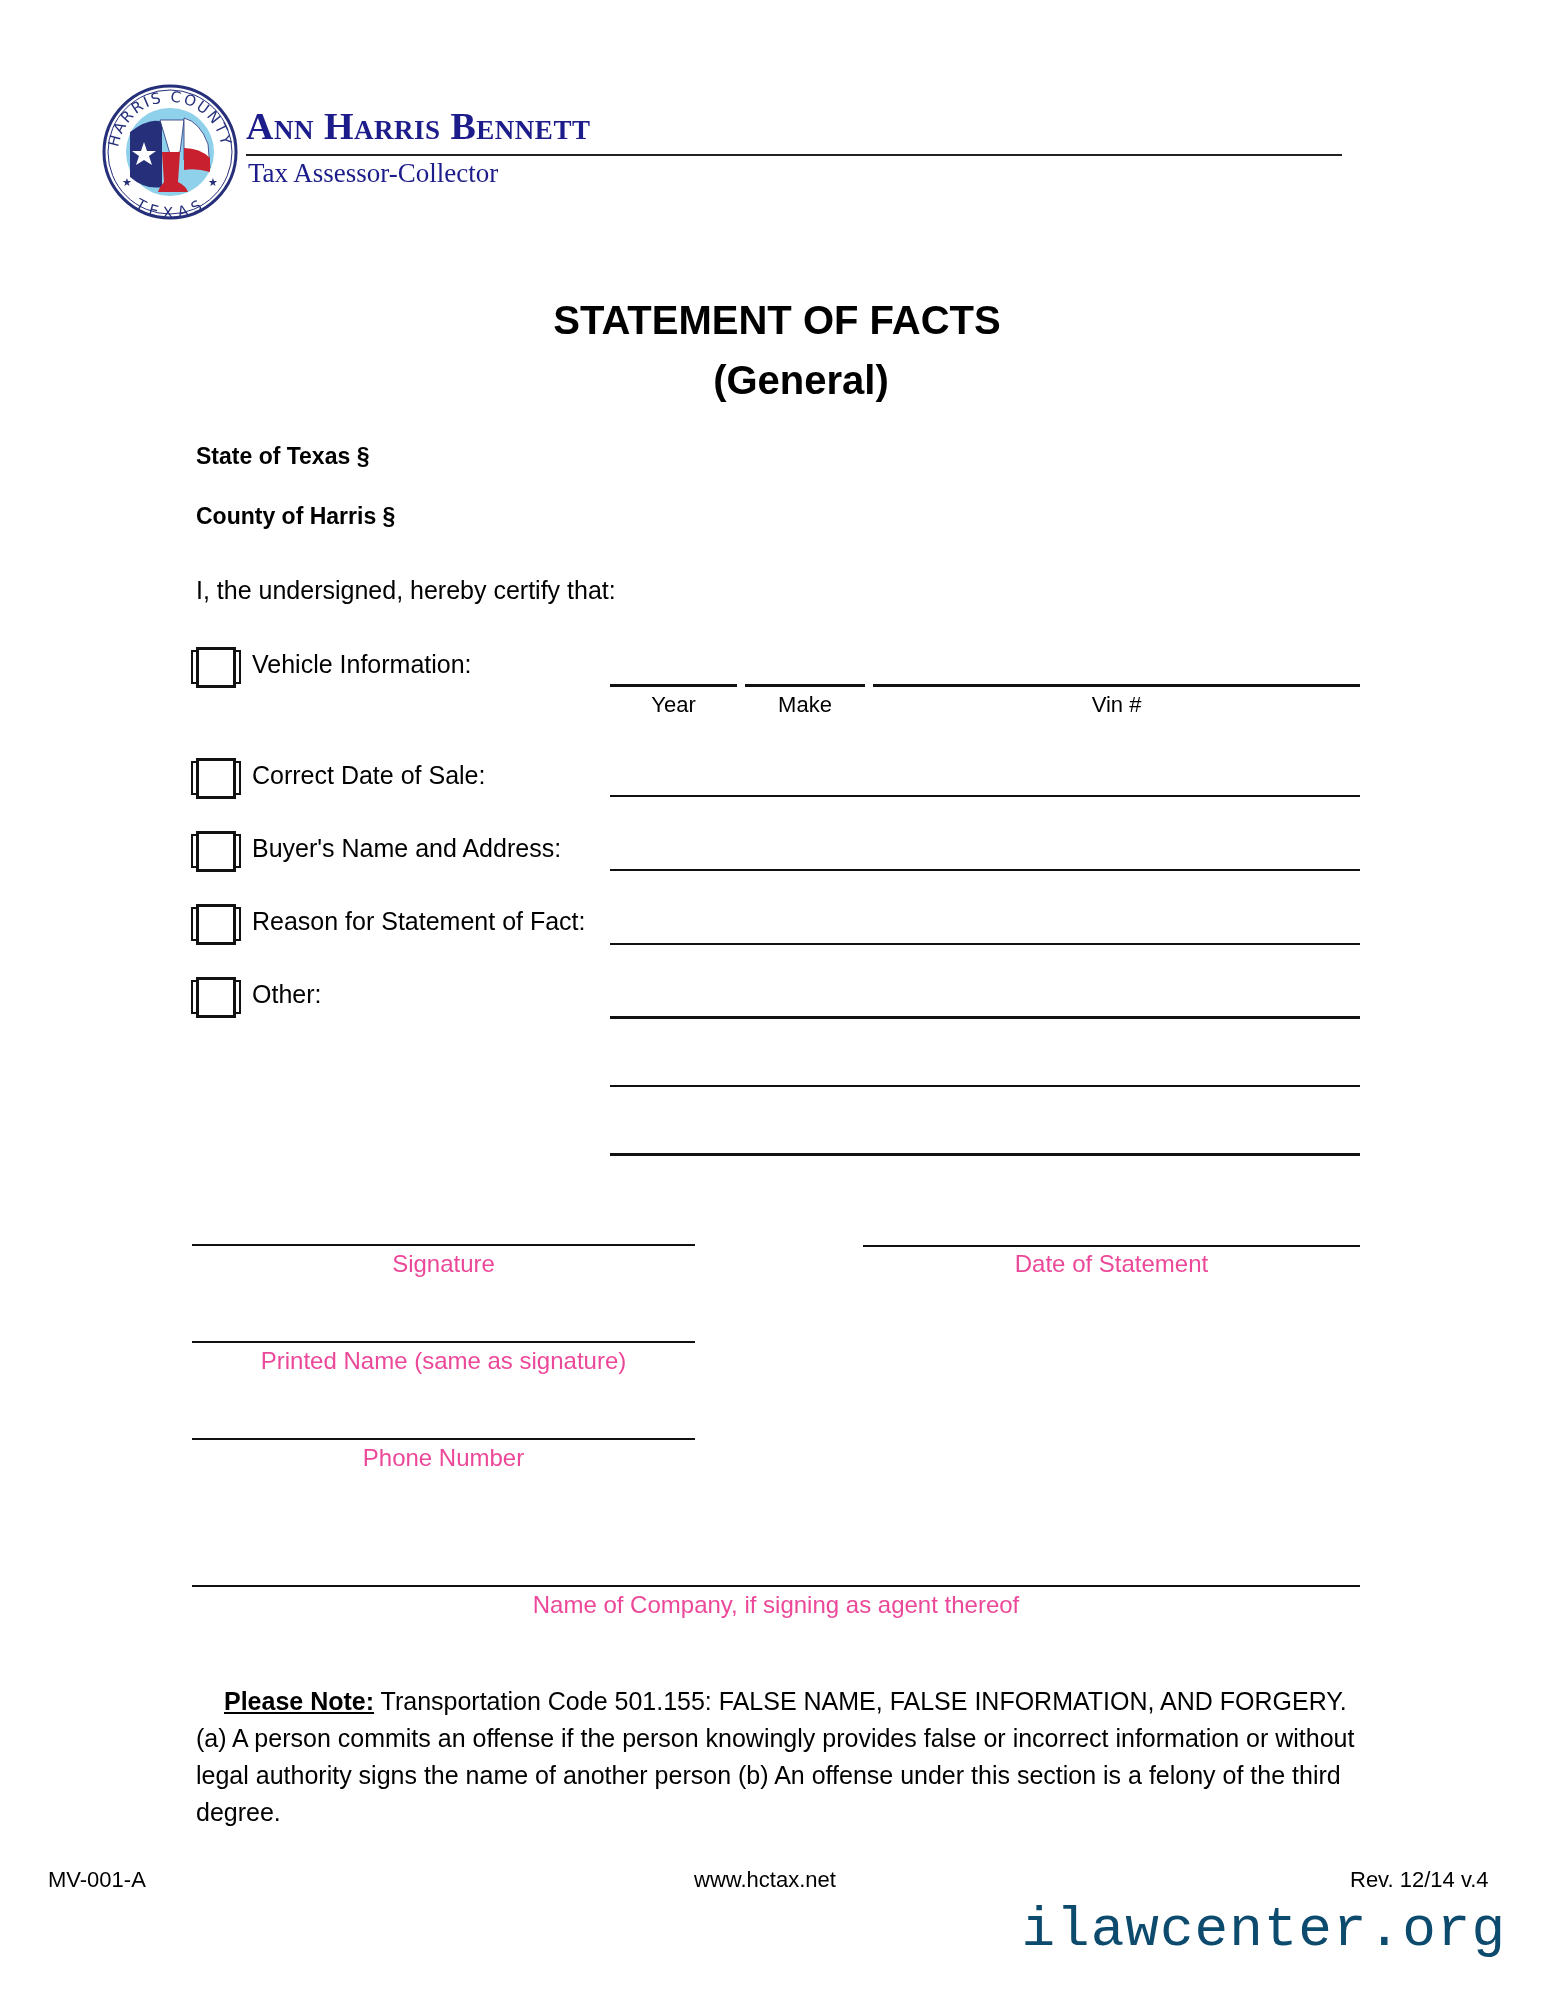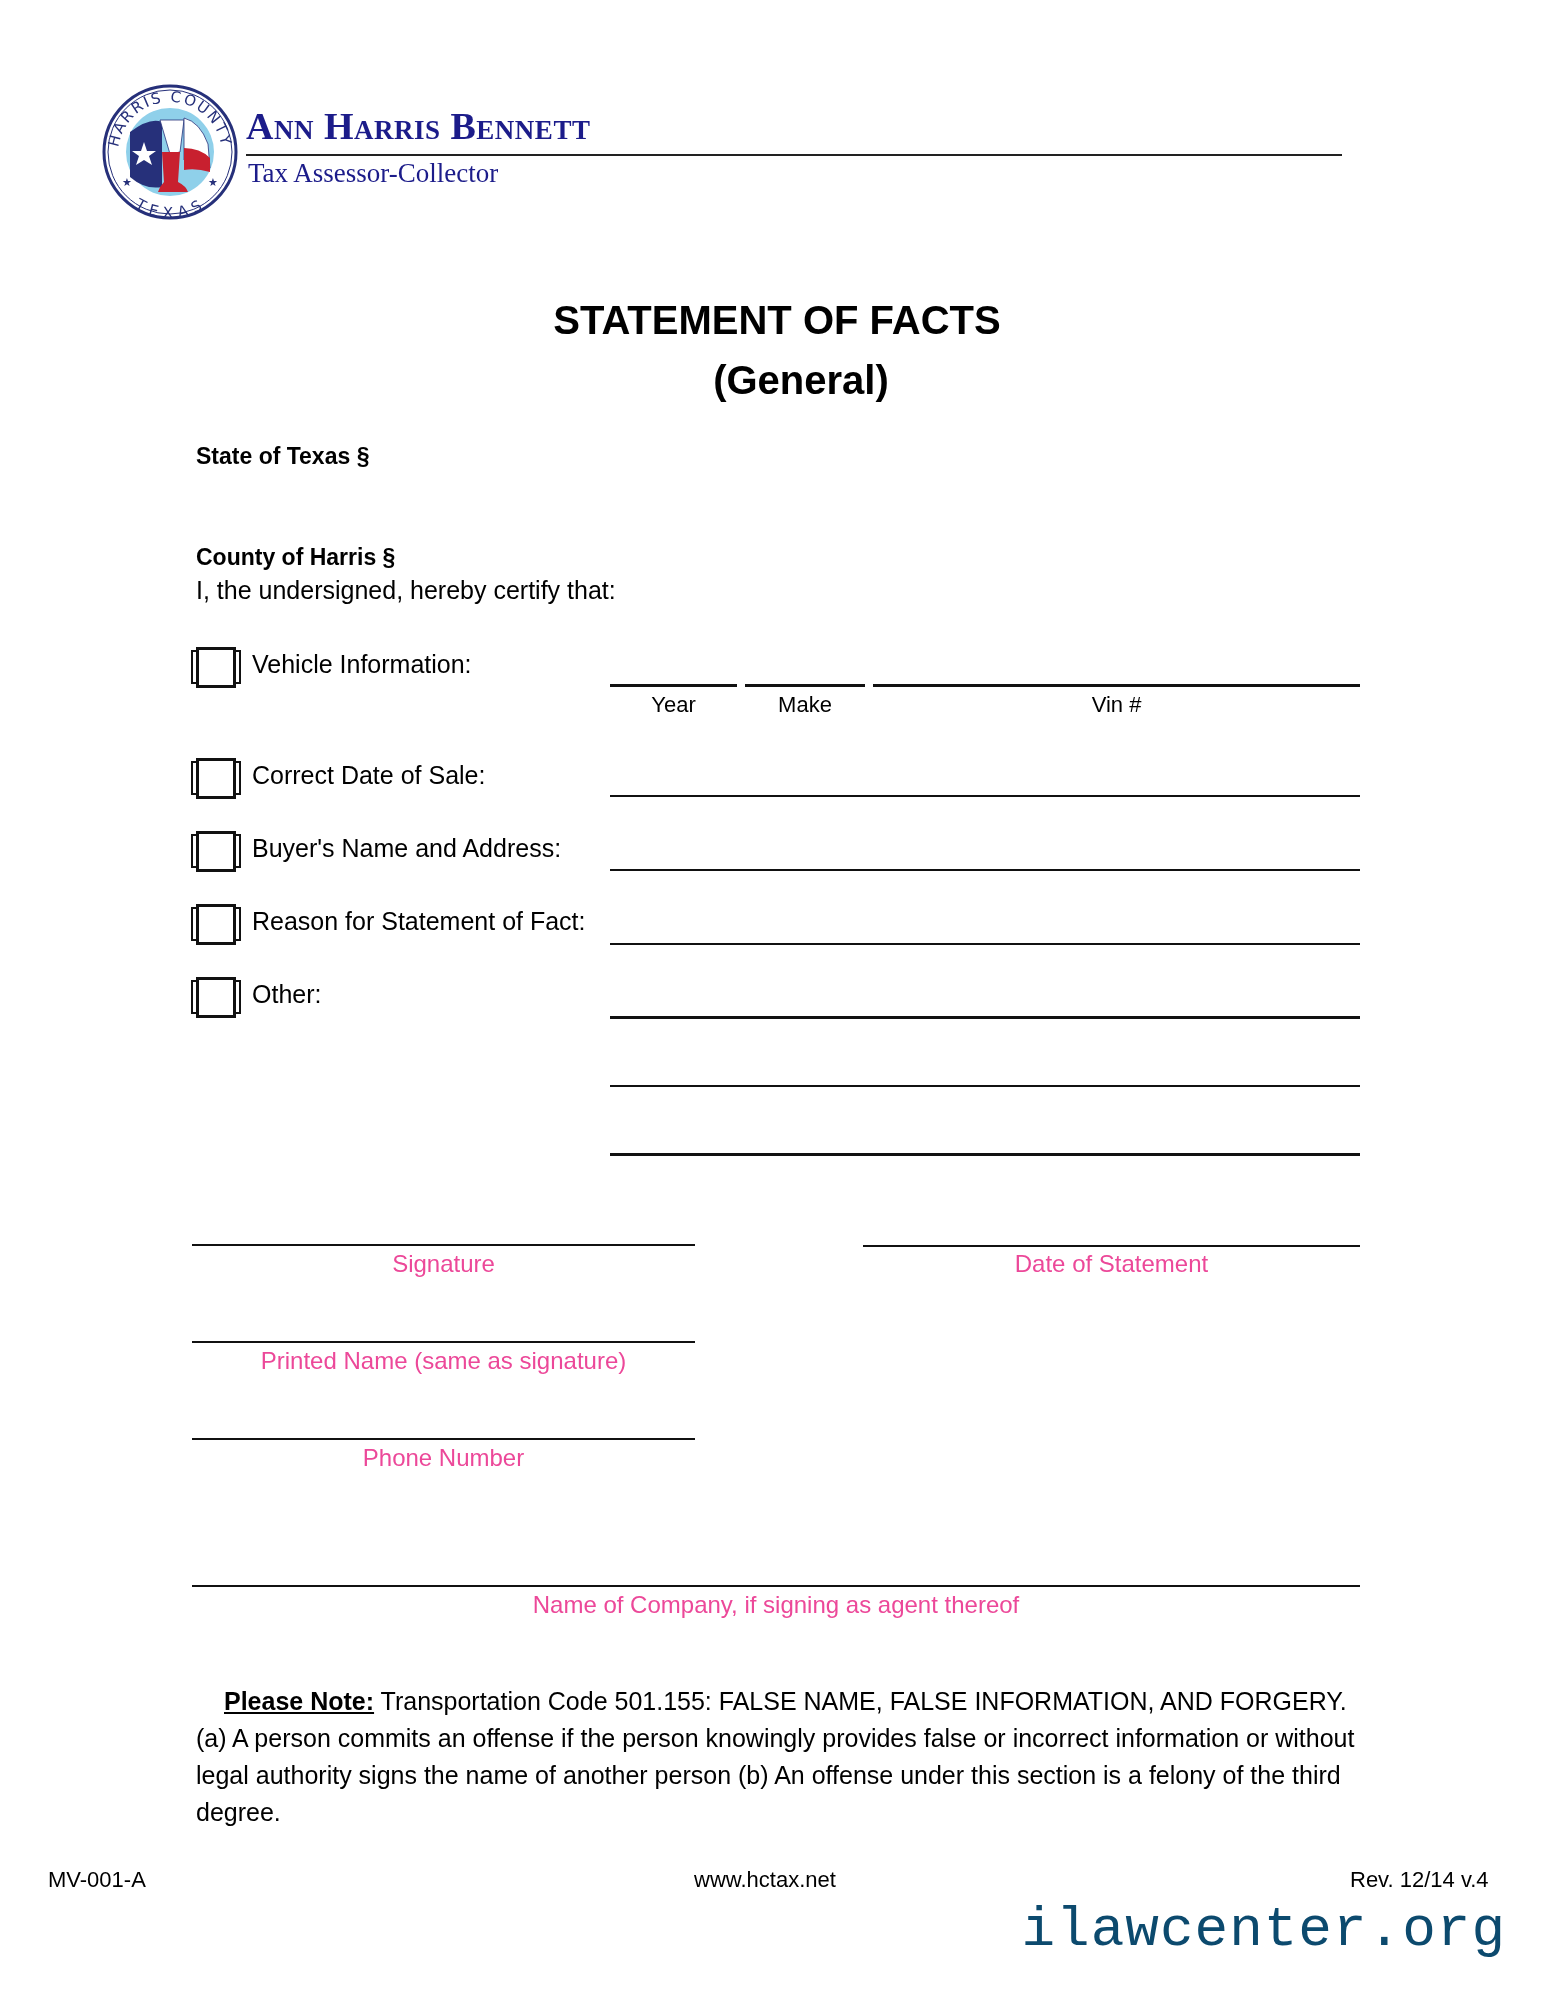--- a/index.html
+++ b/index.html
@@ -74,21 +74,21 @@
   </svg>
 </div>
 <div class="abs hdr-name">Ann Harris Bennett</div>
 <div class="abs hdr-rule"></div>
 <div class="abs hdr-sub">Tax Assessor-Collector</div>
 
 <div class="abs title" style="top:298px;">STATEMENT OF FACTS</div>
 <div class="abs title" style="top:358px;margin-left:24px;">(General)</div>
 
 <div class="abs bold-lbl" style="top:443px;">State of Texas §</div>
-<div class="abs bold-lbl" style="top:503px;margin-top:41px;">County of Harris §</div>
+<div class="abs bold-lbl" style="top:503px;">County of Harris §</div>
 <div class="abs body-txt" style="top:576px;">I, the undersigned, hereby certify that:</div>
 
 <div class="cb" style="top:647px;">
   <div class="outer-l"></div>
     <div class="outer-r"></div>
     <div class="inner"></div>
 </div>
 <div class="field-lbl" style="top:650px;">Vehicle Information:</div>
 <div class="line" style="left:610px; top:684px; width:127px;"></div>
 <div class="line" style="left:745px; top:684px; width:120px;"></div>

